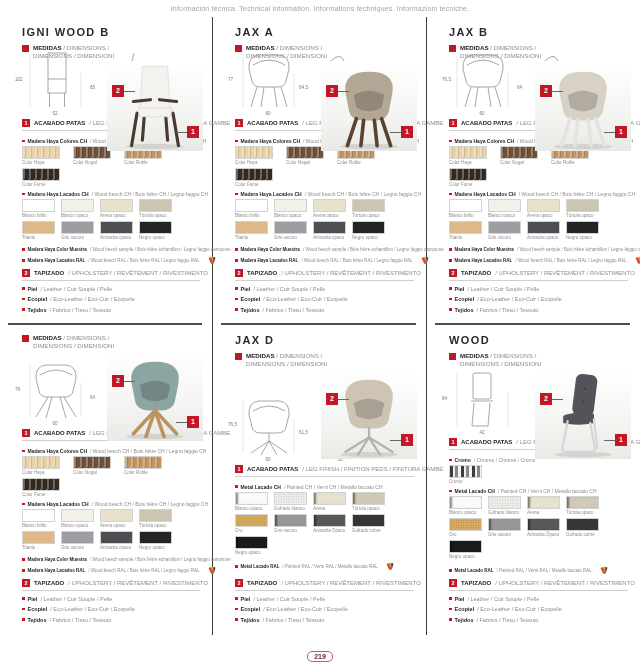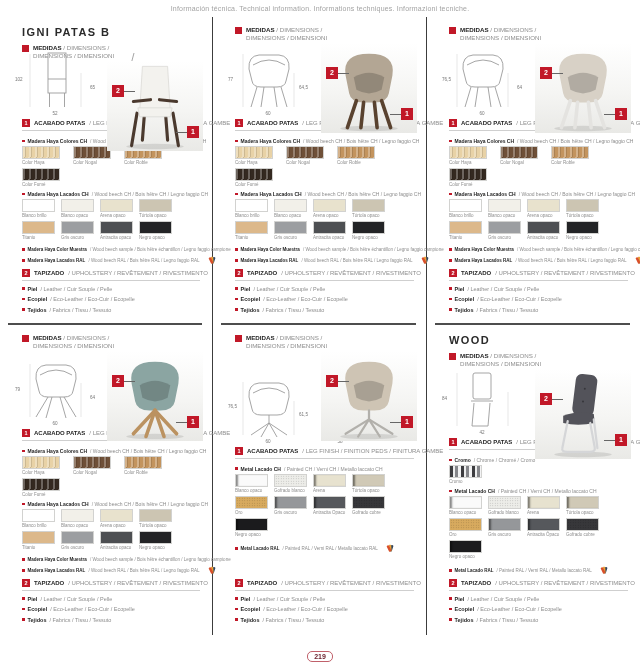--- a/index.html
+++ b/index.html
@@ -50,21 +50,21 @@
   .tapitems .bullet-line{font-size:5.5px;margin:4.5px 0;}
   .pagewrap{position:absolute;bottom:7px;left:0;right:0;text-align:center;}
   .pagenum{display:inline-block;border:1px solid #c0606a;border-radius:5px;padding:1px 6px;font-size:7px;font-weight:bold;color:#6d2430;background:#fff;}
 </style>
 </head>
 <body style="--accent: #c11828;">
 
 <div class="header">Información técnica. Technical information. Informations techniques. Informazioni tecniche.</div>
 <div class="grid">
   <section class="cell c0 r0">
-    <h2 class="title">IGNI PATAS B</h2>
+    <h2 class="title">IGNI WOOD B</h2>
     <div class="medidas">
       <span class="sq"></span>
       <div>
         <div><b>MEDIDAS</b><span class="gray"> / DIMENSIONS /</span></div>
         <div class="gray">DIMENSIONS / DIMENSIONI</div>
       </div>
     </div>
     <div class="figure">
       <div class="views">
         <div class="view front">
@@ -234,20 +234,21 @@
           <div class="bullet-line">
             <span class="bdot"></span>
             <b>Tejidos</b>
             <span class="gray"> / Fabrics / Tissu / Tessuto</span>
           </div>
         </div>
     </div>
   </section>
 
   <section class="cell c1 r0">
+    <h2 class="title">JAX A</h2>
     <div class="medidas">
       <span class="sq"></span>
       <div>
         <div><b>MEDIDAS</b><span class="gray"> / DIMENSIONS /</span></div>
         <div class="gray">DIMENSIONS / DIMENSIONI</div>
       </div>
     </div>
     <div class="figure">
       <div class="views">
         <div class="view front">
@@ -414,20 +415,21 @@
           <div class="bullet-line">
             <span class="bdot"></span>
             <b>Tejidos</b>
             <span class="gray"> / Fabrics / Tissu / Tessuto</span>
           </div>
         </div>
     </div>
   </section>
 
   <section class="cell c2 r0">
+    <h2 class="title">JAX B</h2>
     <div class="medidas">
       <span class="sq"></span>
       <div>
         <div><b>MEDIDAS</b><span class="gray"> / DIMENSIONS /</span></div>
         <div class="gray">DIMENSIONS / DIMENSIONI</div>
       </div>
     </div>
     <div class="figure">
       <div class="views">
         <div class="view front">
@@ -774,20 +776,21 @@
           <div class="bullet-line">
             <span class="bdot"></span>
             <b>Tejidos</b>
             <span class="gray"> / Fabrics / Tissu / Tessuto</span>
           </div>
         </div>
     </div>
   </section>
 
   <section class="cell c1 r1">
+    <h2 class="title">JAX D</h2>
     <div class="medidas">
       <span class="sq"></span>
       <div>
         <div><b>MEDIDAS</b><span class="gray"> / DIMENSIONS /</span></div>
         <div class="gray">DIMENSIONS / DIMENSIONI</div>
       </div>
     </div>
     <div class="figure">
       <div class="views">
         <div class="view front">

